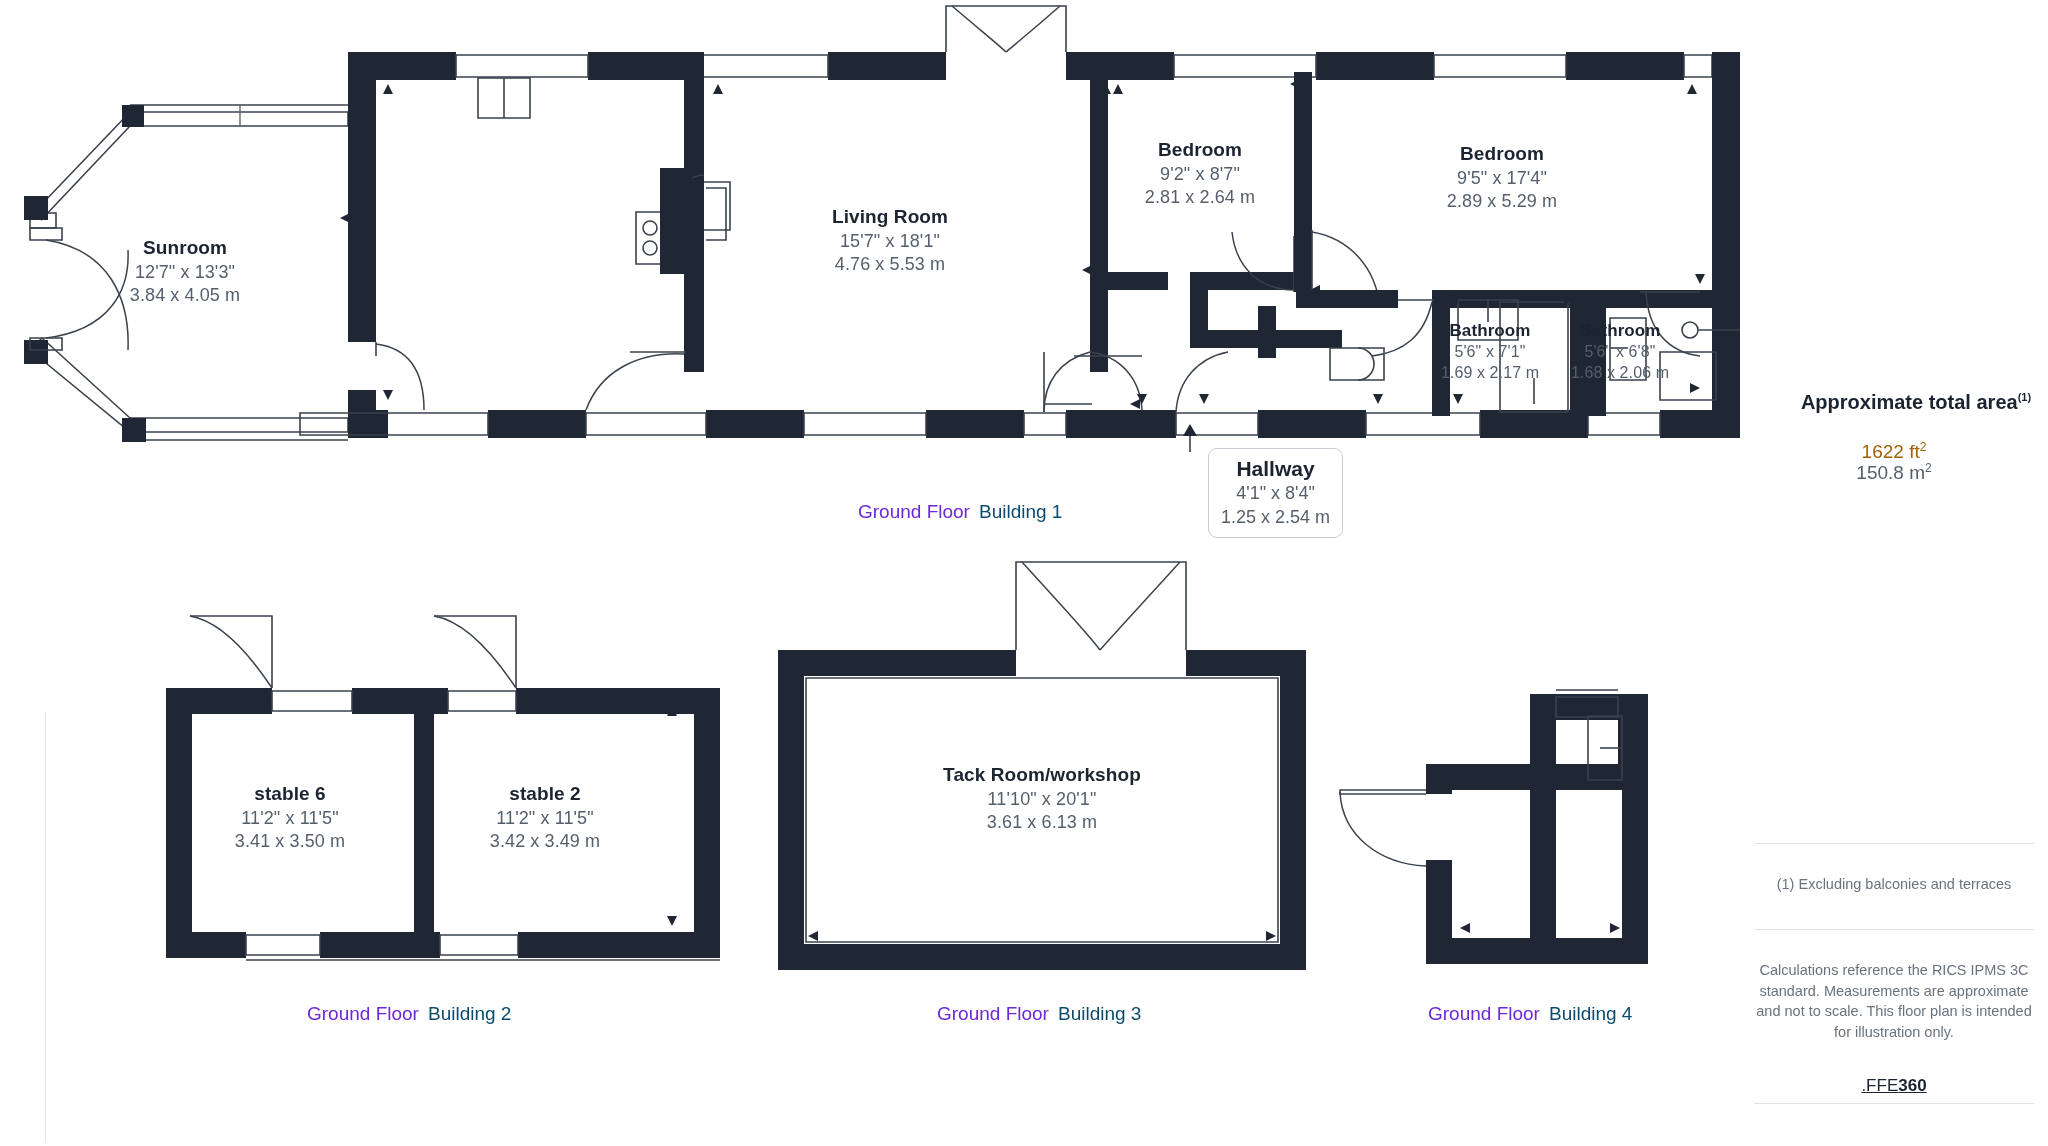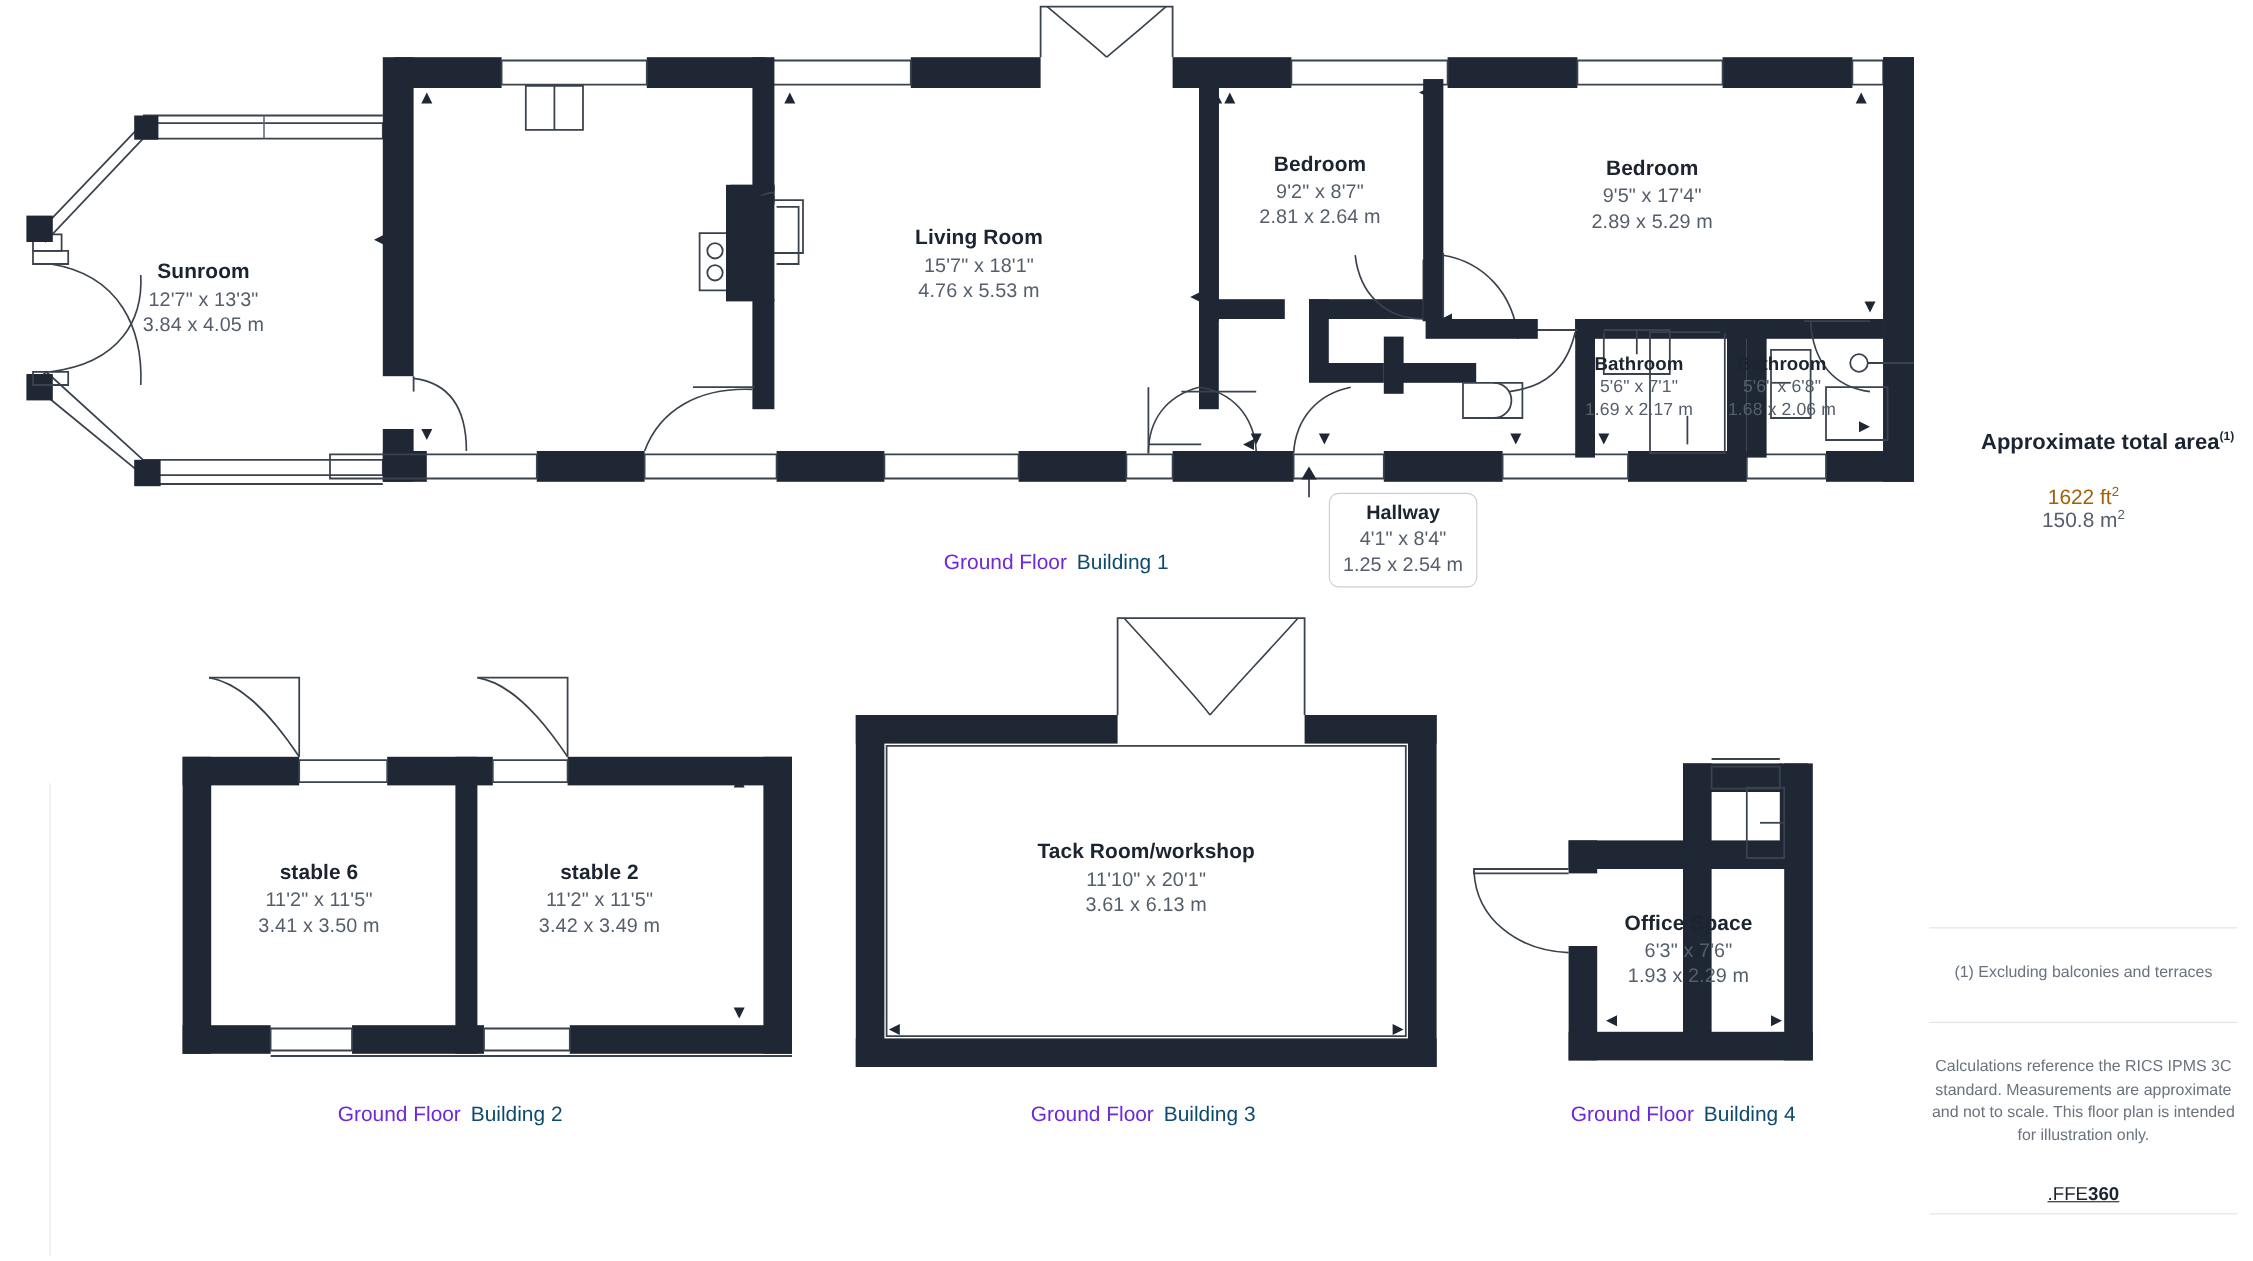--- a/index.html
+++ b/index.html
@@ -67,21 +67,21 @@
     border-radius: 9px;
     background: #ffffff;
     text-align: center;
     padding: 6px 12px 8px 12px;
     line-height: 1.30;
     white-space: nowrap;
   }
   .callout .rname {
     display: block;
     font-weight: 700;
-    font-size: 18px;
+    font-size: 21px;
     color: #1b2430;
   }
   .callout .rdim {
     display: block;
     font-size: 18px;
     color: #555f6b;
   }
 
   
   #infopanel {
@@ -518,25 +518,20 @@
     <span class="rdim">11'2" x 11'5"</span>
     <span class="rdim">3.42 x 3.49 m</span>
   </div>
 
   <div class="roomlabel" style="left:892px; top:763px; width:300px;">
     <span class="rname">Tack Room/workshop</span>
     <span class="rdim">11'10" x 20'1"</span>
     <span class="rdim">3.61 x 6.13 m</span>
   </div>
 
-  <div class="roomlabel" style="left:1440px; top:828px; width:190px;">
-    <span class="rname">Office Space</span>
-    <span class="rdim">6'3" x 7'6"</span>
-    <span class="rdim">1.93 x 2.29 m</span>
-  </div>
 
   <div class="floorlabel" style="left:858px; top:501px;">
     <span class="fl-floor">Ground Floor</span><span class="fl-bldg">Building 1</span>
   </div>
 
   <div class="floorlabel" style="left:307px; top:1003px;">
     <span class="fl-floor">Ground Floor</span><span class="fl-bldg">Building 2</span>
   </div>
 
   <div class="floorlabel" style="left:937px; top:1003px;">

